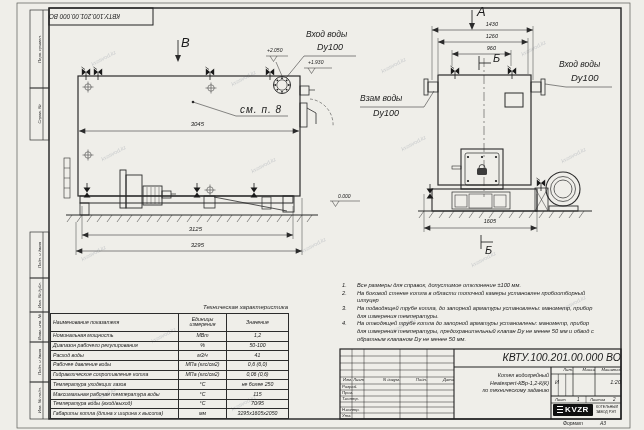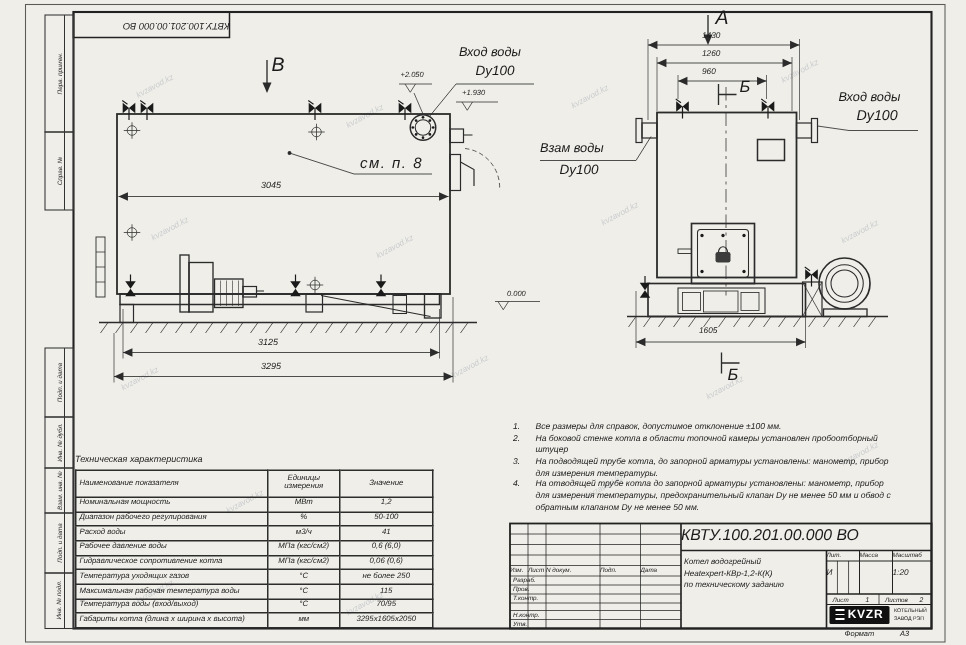--- a/index.html
+++ b/index.html
@@ -1,19 +1,19 @@
 <!DOCTYPE html>
 <html><head>
 <meta charset="utf-8">
 <style>
   html,body{margin:0;padding:0;background:#e7e5e0;font-family:"Liberation Sans",sans-serif;}
   .sheet{position:relative;width:644px;height:430px;background:#efeee9;overflow:hidden;}
   svg{position:absolute;left:0;top:0;}
   .t{position:absolute;font-style:italic;color:#1b1b1b;white-space:nowrap;line-height:1;}
-  .ctr{text-align:left;}
+  .ctr{text-align:right;}
   .rot180{transform:rotate(180deg);}
   .mlab{position:absolute;font-style:italic;color:#2a2a2a;font-size:4.2px;height:10px;line-height:10px;text-align:center;transform:rotate(-90deg);}
   table.spec{position:absolute;left:50px;top:313px;width:238px;height:106px;border-collapse:collapse;table-layout:fixed;font-style:italic;color:#1b1b1b;}
   .spec th,.spec td{border:0.9px solid #2c2c2c;font-weight:normal;font-size:5.2px;padding:0 2px;line-height:1.05;overflow:hidden;}
   .spec th{text-align:center;}
   .spec td.c{text-align:center;}
   .notes{position:absolute;left:338px;top:282px;width:262px;font-style:italic;color:#1b1b1b;font-size:5.7px;line-height:1.35;}
   .note{display:flex;}
   .note .n{width:15px;flex:none;padding-left:4px;}
   .note .x{flex:1;}

